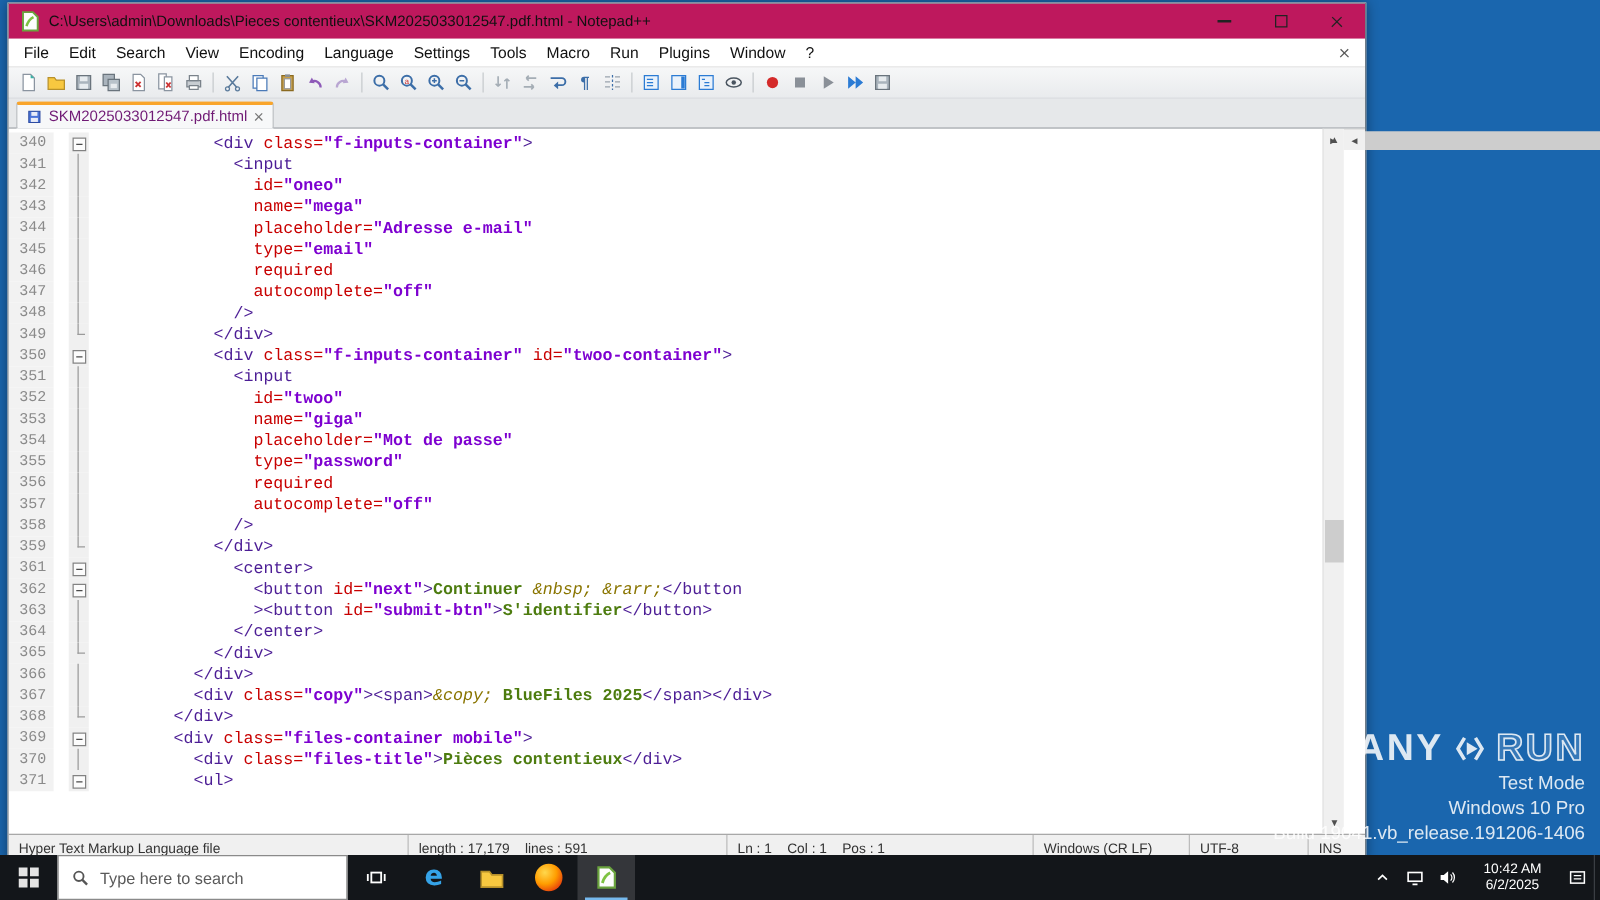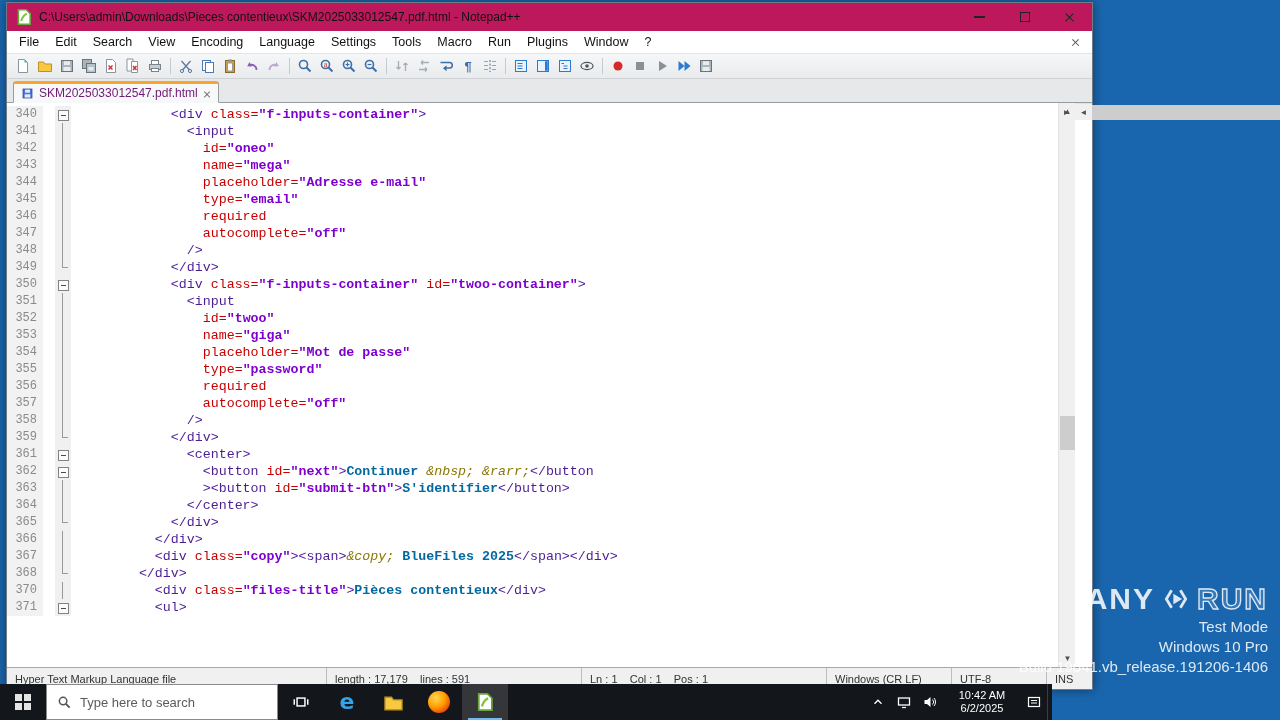--- a/index.html
+++ b/index.html
@@ -58,21 +58,21 @@
     border:1px solid #828282;background:#fcfcfc;}
   .fold.f-box::after{content:"";position:absolute;left:6px;top:50%;width:5px;height:1px;background:#4a4a4a;}
   .fold.f-line::before{content:"";position:absolute;left:7px;top:0;bottom:0;width:1px;background:#9a9a9a;}
   .fold.f-end::before{content:"";position:absolute;left:7px;top:0;height:9px;width:1px;background:#9a9a9a;}
   .fold.f-end::after{content:"";position:absolute;left:7px;top:8px;width:6px;height:1px;background:#9a9a9a;}
   .codeline{white-space:pre;font-family:"Liberation Mono",monospace;font-size:13.3px;color:#000;padding-left:20px;}
   .tk-s{color:#000;}
   .tk-g{color:#4c1d95;}
   .tk-a{color:#c80000;}
   .tk-v{color:#7d00d0;font-weight:bold;}
-  .tk-x{color:#0369a1;font-weight:bold;}
+  .tk-x{color:#4d7c0f;font-weight:bold;}
   .tk-e{color:#8a7500;font-style:italic;}
 
   
   .vscroll{width:17px;flex:0 0 auto;background:#f0f0f0;position:relative;border-left:1px solid #e2e2e2;}
   .sb-arrow{position:absolute;left:0;width:17px;height:17px;display:flex;align-items:center;justify-content:center;
     font-size:8px;color:#505050;}
   .v-up{top:0;}
   .v-down{bottom:0;}
   .v-thumb{position:absolute;left:1px;width:15px;top:313px;height:34px;background:#cdcdcd;}
   .hscroll-row{height:17px;flex:0 0 auto;display:flex;background:#f0f0f0;border-top:1px solid #e2e2e2;}
@@ -87,21 +87,21 @@
     font-size:11px;color:#333;}
   .sb-sec{display:flex;align-items:center;padding:0 8px;border-right:1px solid #bcbcbc;white-space:pre;overflow:hidden;}
   .sb-0{flex:1 1 auto;}
   .sb-1{width:255px;flex:0 0 auto;}
   .sb-2{width:245px;flex:0 0 auto;}
   .sb-3{width:125px;flex:0 0 auto;}
   .sb-4{width:95px;flex:0 0 auto;}
   .sb-5{width:45px;flex:0 0 auto;border-right:none;}
 
   
-  .taskbar{position:absolute;left:0;bottom:0;width:1052px;height:36px;background:#13161a;z-index:100;
+  .taskbar{position:absolute;left:0;bottom:0;width:1280px;height:36px;background:#13161a;z-index:100;
     display:flex;align-items:stretch;}
   .tb-start{width:46px;display:flex;align-items:center;justify-content:center;}
   .winlogo{display:grid;grid-template-columns:7px 7px;grid-template-rows:7px 7px;gap:1.5px;}
   .winlogo span{background:#e4e4e4;}
   .tb-search{width:232px;background:#fff;border:1px solid #8a8a8a;display:flex;align-items:center;gap:8px;padding-left:10px;}
   .tb-search .search-text{font-size:13px;color:#5a5a5a;white-space:nowrap;}
   .tb-appbtn{width:46px;display:flex;align-items:center;justify-content:center;position:relative;}
   .tb-appbtn.active{background:rgba(255,255,255,.14);}
   .tb-appbtn.active::after{content:"";position:absolute;left:6px;right:6px;bottom:0;height:2px;background:#76b9ed;}
   .edge-e{font-size:22px;font-weight:bold;color:#35a3e8;font-family:"DejaVu Sans",sans-serif;line-height:1;}
@@ -658,20 +658,26 @@
             <span class="fold f-line"></span>
             <span class="codeline"><span class="tk-s">        </span><span class="tk-g">&lt;div </span><span class="tk-a">class=</span><span class="tk-v">"copy"</span><span class="tk-g">&gt;&lt;span&gt;</span><span class="tk-e">&amp;copy;</span><span class="tk-x"> BlueFiles 2025</span><span class="tk-g">&lt;/span&gt;&lt;/div&gt;</span></span>
           </div>
           <div class="crow">
             <span class="ln">368</span>
             <span class="bm"></span>
             <span class="fold f-end"></span>
             <span class="codeline"><span class="tk-s">      </span><span class="tk-g">&lt;/div&gt;</span></span>
           </div>
           <div class="crow">
+            <span class="ln">369</span>
+            <span class="bm"></span>
+            <span class="fold f-box"></span>
+            <span class="codeline"><span class="tk-s">      </span><span class="tk-g">&lt;div </span><span class="tk-a">class=</span><span class="tk-v">"files-container mobile"</span><span class="tk-g">&gt;</span></span>
+          </div>
+          <div class="crow">
             <span class="ln">370</span>
             <span class="bm"></span>
             <span class="fold f-line"></span>
             <span class="codeline"><span class="tk-s">        </span><span class="tk-g">&lt;div </span><span class="tk-a">class=</span><span class="tk-v">"files-title"</span><span class="tk-g">&gt;</span><span class="tk-x">Pièces contentieux</span><span class="tk-g">&lt;/div&gt;</span></span>
           </div>
           <div class="crow">
             <span class="ln">371</span>
             <span class="bm"></span>
             <span class="fold f-box"></span>
             <span class="codeline"><span class="tk-s">        </span><span class="tk-g">&lt;ul&gt;</span></span>

